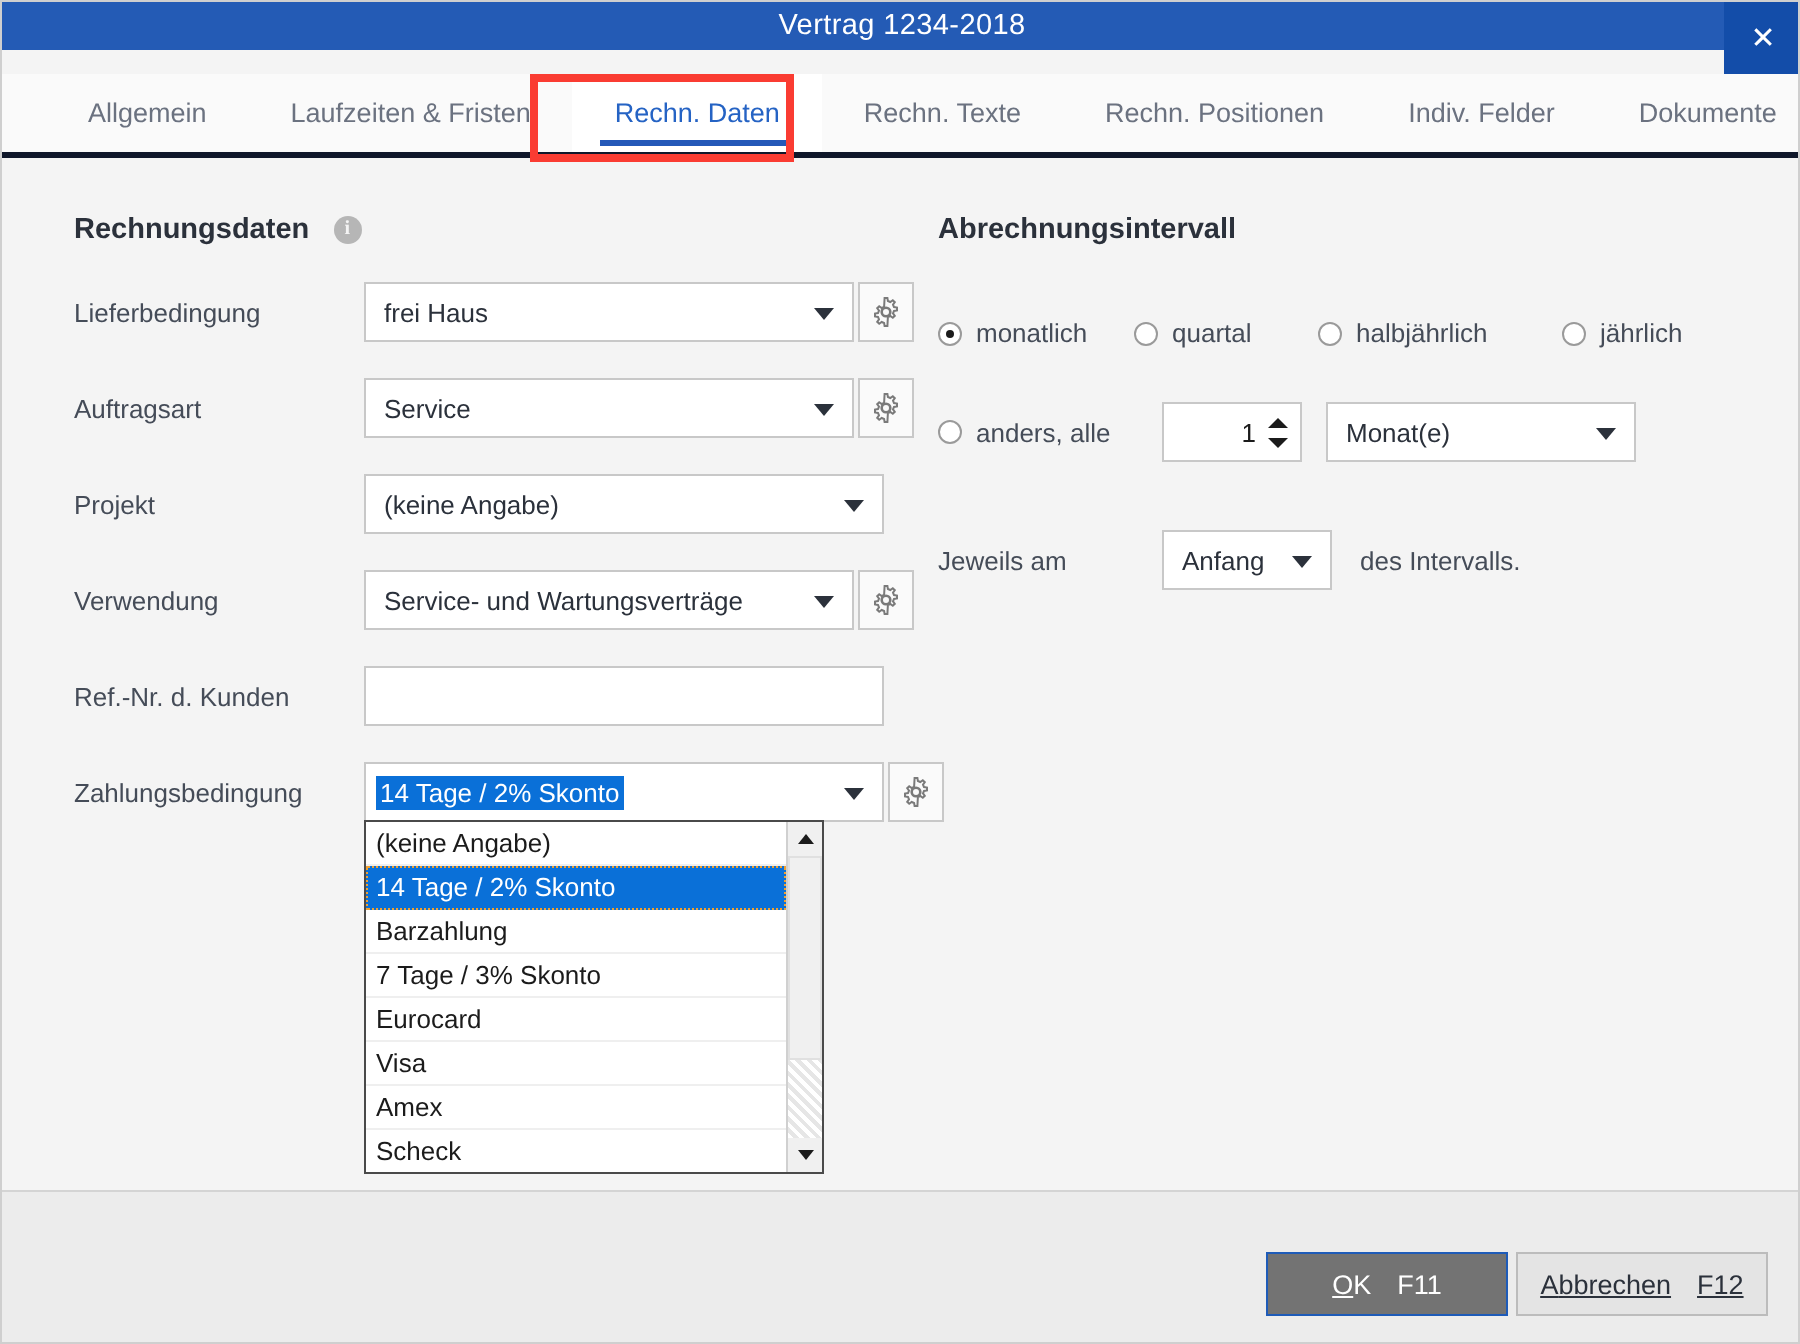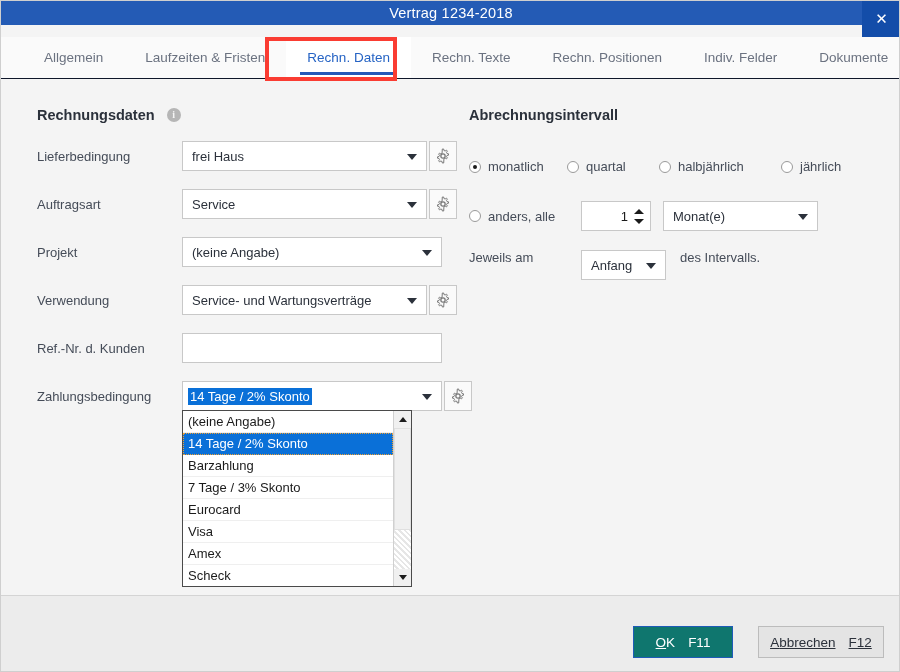--- a/index.html
+++ b/index.html
@@ -56,21 +56,21 @@
     cursor: pointer;
   }
 
   
   #tabbar {
     position: absolute;
     left: 0; top: 36px;
     width: 900px;
     height: 42px;
     background: #fafafa;
-    border-bottom: 1px solid #0f172a;
+    border-bottom: 3px solid #0f172a;
     display: flex;
     align-items: stretch;
     padding-left: 22px;
     box-sizing: border-box;
   }
   .tab {
     position: relative;
     display: flex;
     align-items: center;
     padding: 0 21px;
@@ -341,21 +341,21 @@
     border-bottom: 5px solid #1b1b1b;
     cursor: pointer;
   }
   .spin-dn {
     width: 0; height: 0;
     border-left: 5px solid transparent;
     border-right: 5px solid transparent;
     border-top: 5px solid #1b1b1b;
     cursor: pointer;
   }
-  #jeweils-row { display: flex; align-items: flex-start; margin-top: 19px; }
+  #jeweils-row { display: flex; align-items: center; margin-top: 34px; }
   .inline-txt { font-size: 13px; color: #454c58; }
 
   
   #footer {
     position: absolute;
     left: 0; top: 594px;
     width: 900px;
     height: 78px;
     background: #ececec;
     border-top: 1px solid #d4d4d4;
@@ -367,22 +367,22 @@
     display: flex;
     align-items: center;
     justify-content: center;
     gap: 13px;
     font-size: 13.5px;
     box-sizing: border-box;
     cursor: pointer;
   }
   #ok-button {
     left: 632px; top: 30px;
-    width: 100px;
-    background: #0f766e;
+    width: 121px;
+    background: #737373;
     color: #ffffff;
     border: 1px solid #1e5bb8;
   }
   #cancel-button {
     left: 757px; top: 30px;
     width: 126px;
     background: #e4e4e4;
     color: #2b313b;
     border: 1px solid #bcbcbc;
     text-decoration: underline;

